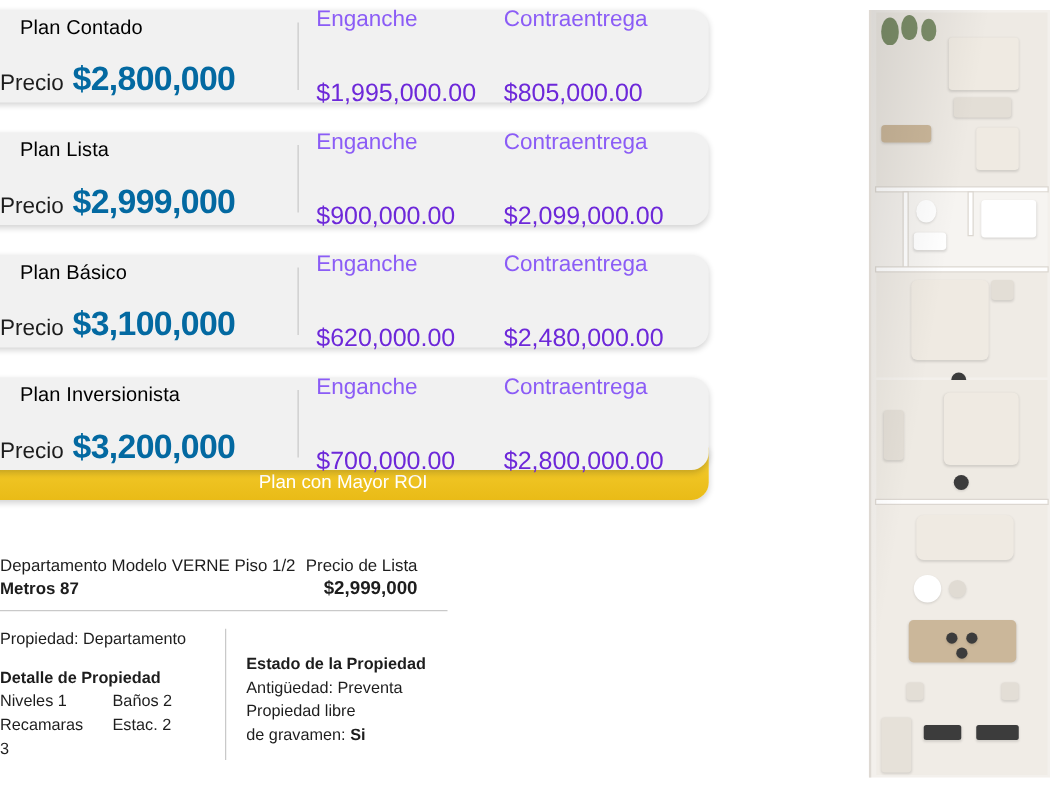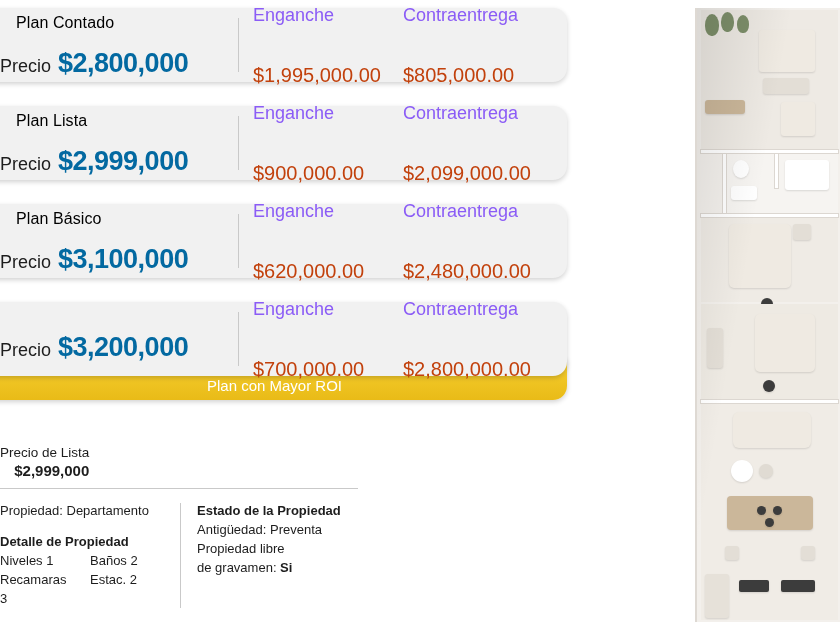--- a/index.html
+++ b/index.html
@@ -84,21 +84,21 @@
   .col.contra   { width: 152px; flex: 0 0 152px; }
 
   .col-title {
     font-size: 18px;
     color: #8b5cf6;
     line-height: 22px;
     margin-bottom: 1px;
   }
   .col-value {
     font-size: 20px;
-    color: #c2410c;
+    color: #6d28d9;
     line-height: 24px;
     white-space: nowrap;
     margin-top: 37px;
   }
 
   
   .plan-wrap-highlight {
     position: relative;
     margin-bottom: 24px;
   }
@@ -171,20 +171,21 @@
   .vdivider {
     width: 1px;
     background: #c9c9c9;
     flex: 0 0 1px;
     margin: 2px 16px 0 0;
     align-self: stretch;
   }
   .detail-col-right {
     flex: 1;
     line-height: 19px;
+    margin-top: 20px;
   }
   .bold { font-weight: 700; }
   .pair-row {
     display: flex;
     gap: 18px;
   }
   .pair-row span:first-child { width: 72px; display: inline-block; }
 
   
   .floorplan {
@@ -296,20 +297,21 @@
     <div class="col contra">
       <div class="col-title">Contraentrega</div>
       <div class="col-value">$2,480,000.00</div>
     </div>
   </div>
 
   <div class="plan-wrap-highlight">
     <div class="ribbon">Plan con Mayor ROI</div>
     <div class="plan-card">
       <div class="plan-left">
+        <div class="plan-name">Plan Inversionista</div>
         <div class="price-row">
           <span class="price-label">Precio</span>
           <span class="price-value">$3,200,000</span>
         </div>
       </div>
       <div class="divider"></div>
       <div class="col enganche">
         <div class="col-title">Enganche</div>
         <div class="col-value">$700,000.00</div>
       </div>
@@ -317,20 +319,24 @@
         <div class="col-title">Contraentrega</div>
         <div class="col-value">$2,800,000.00</div>
       </div>
     </div>
   </div>
 
 </div>
 
 <div class="detail">
   <div class="detail-top">
+    <div class="detail-model">
+      <div>Departamento Modelo VERNE Piso 1/2</div>
+      <div class="bold">Metros 87</div>
+    </div>
     <div class="detail-price">
       <div>Precio de Lista</div>
       <span class="amount">$2,999,000</span>
     </div>
   </div>
 
   <div class="detail-cols">
     <div class="detail-col-left">
       <div>Propiedad: Departamento</div>
       <div class="bold" style="margin-top:12px">Detalle de Propiedad</div>

